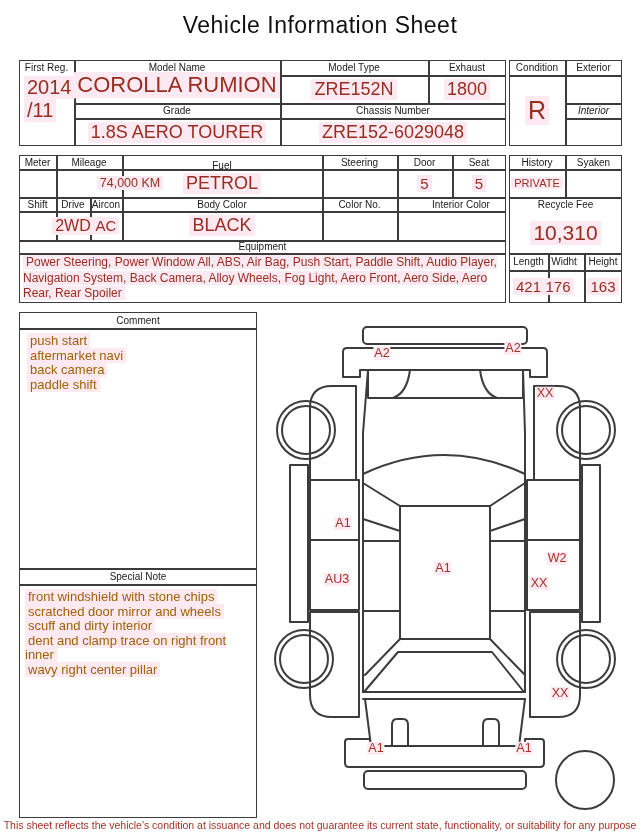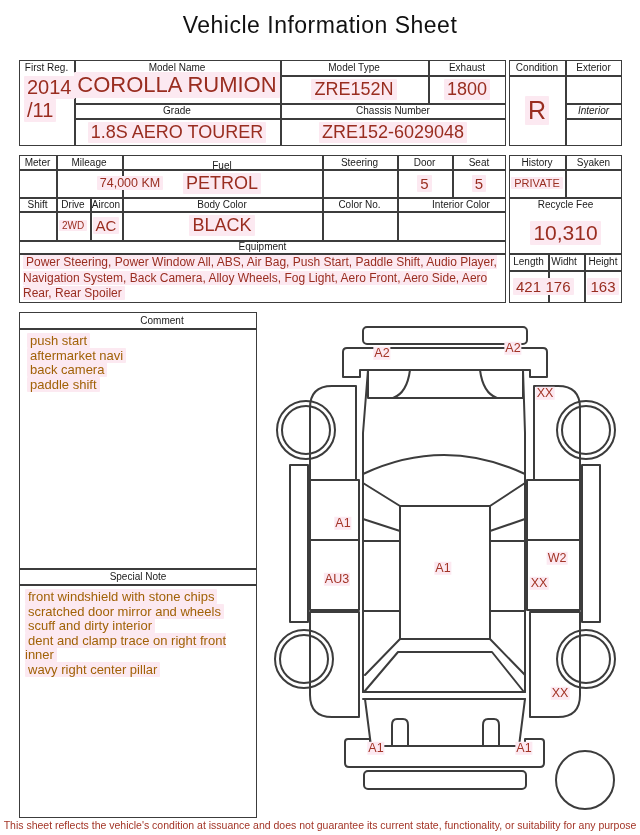--- a/index.html
+++ b/index.html
@@ -115,21 +115,21 @@
 
   <div class="hdr" style="left:19px;top:197px;width:37px;height:14px;">Shift</div>
   <div class="hdr" style="left:56px;top:197px;width:34px;height:14px;">Drive</div>
   <div class="hdr" style="left:90px;top:197px;width:32px;height:14px;">Aircon</div>
   <div class="hdr" style="left:122px;top:197px;width:200px;height:14px;">Body Color</div>
   <div class="hdr" style="left:322px;top:197px;width:75px;height:14px;">Color No.</div>
   <div class="hdr" style="left:397px;top:197px;width:128px;height:14px;">Interior Color</div>
   <div class="val" style="left:19px;top:211px;width:37px;height:41px;font-size:15px;margin-top:48px;">
       <span class="hl">AT</span>
     </div>
-  <div class="val" style="left:56px;top:211px;width:34px;height:29px;font-size:10px;">
+  <div class="val" style="left:56px;top:211px;width:34px;height:29px;font-size:16px;">
       <span class="hl">2WD</span>
     </div>
   <div class="val" style="left:90px;top:211px;width:32px;height:29px;font-size:15px;">
       <span class="hl">AC</span>
     </div>
   <div class="val" style="left:122px;top:211px;width:200px;height:29px;font-size:18px;">
       <span class="hl">BLACK</span>
     </div>
 
   <div class="hdr" style="left:19px;top:240px;width:487px;height:13px;">Equipment</div>
@@ -162,21 +162,21 @@
       <span class="hl">176</span>
     </div>
   <div class="val" style="left:584px;top:270px;width:38px;height:33px;font-size:15px;">
       <span class="hl">163</span>
     </div>
 
   <div class="box" style="left:19px;top:312px;width:238px;height:506px;"></div>
   <div class="ln" style="left:19px;top:328px;width:238px;height:1.5px;"></div>
   <div class="ln" style="left:19px;top:568px;width:238px;height:1.5px;"></div>
   <div class="ln" style="left:19px;top:584px;width:238px;height:1.5px;"></div>
-  <div class="hdr" style="left:19px;top:312px;width:238px;height:16px;margin-left:24px;">Comment</div>
+  <div class="hdr" style="left:19px;top:312px;width:238px;height:16px;">Comment</div>
   <div style="position:absolute;left:27px;top:334px;width:222px;">
     <div class="cline"><span class="hl">push start</span></div>
     <div class="cline"><span class="hl">aftermarket navi</span></div>
     <div class="cline"><span class="hl">back camera</span></div>
     <div class="cline"><span class="hl">paddle shift</span></div>
   </div>
   <div class="hdr" style="left:19px;top:568px;width:238px;height:16px;">Special Note</div>
   <div style="position:absolute;left:25px;top:590px;width:226px;">
     <div class="cline"><span class="hl">front windshield with stone chips</span></div>
     <div class="cline"><span class="hl">scratched door mirror and wheels</span></div>

